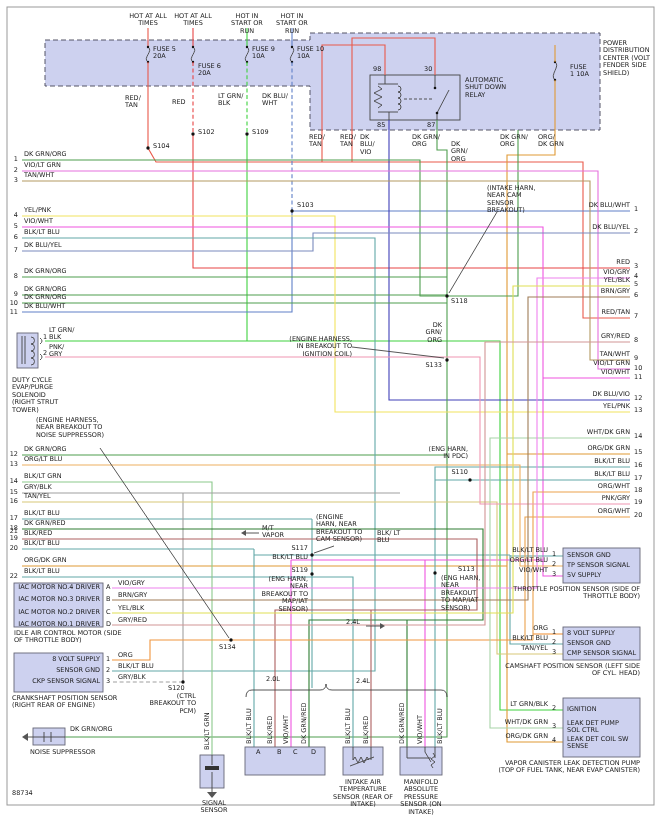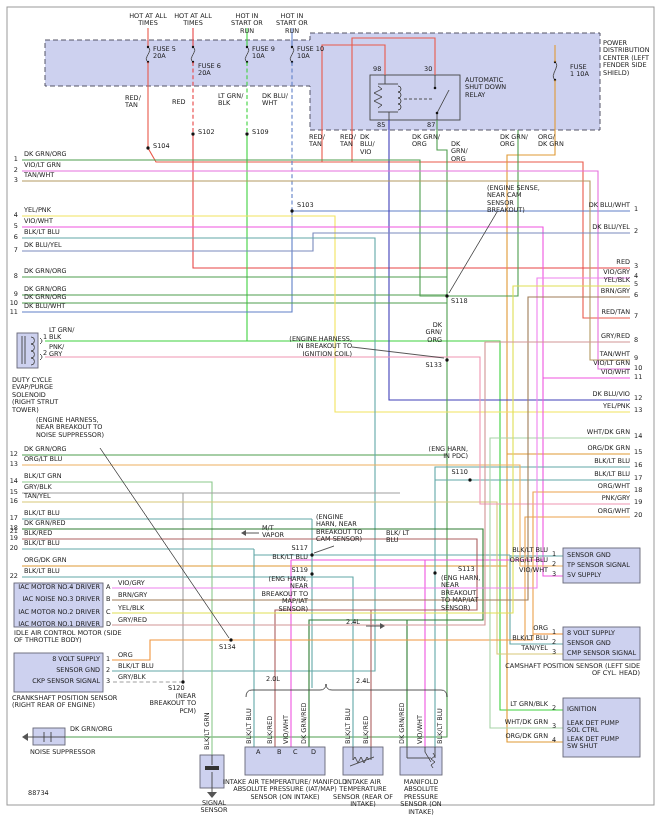--- a/index.html
+++ b/index.html
@@ -168,21 +168,21 @@
 
 <div class="t tc" style="left:126px;top:13px;width:44px">HOT AT ALL TIMES</div>
 <div class="t tc" style="left:171px;top:13px;width:44px">HOT AT ALL TIMES</div>
 <div class="t tc" style="left:225px;top:13px;width:44px">HOT IN START OR RUN</div>
 <div class="t tc" style="left:270px;top:13px;width:44px">HOT IN START OR RUN</div>
 <div class="t" style="left:153px;top:46px;width:28px">FUSE 5 20A</div>
 <div class="t" style="left:198px;top:63px;width:28px">FUSE 6 20A</div>
 <div class="t" style="left:252px;top:46px;width:28px">FUSE 9 10A</div>
 <div class="t" style="left:297px;top:46px;width:28px">FUSE 10 10A</div>
 <div class="t" style="left:570px;top:64px;width:22px">FUSE 1 10A</div>
-<div class="t" style="left:603px;top:40px;width:54px">POWER DISTRIBUTION CENTER (LEFT FENDER SIDE SHIELD)</div>
+<div class="t" style="left:603px;top:40px;width:54px">POWER DISTRIBUTION CENTER (VOLT FENDER SIDE SHIELD)</div>
 <div class="t" style="left:465px;top:77px;width:52px">AUTOMATIC SHUT DOWN RELAY</div>
 <div class="t" style="left:373px;top:66px">98</div>
 <div class="t" style="left:424px;top:66px">30</div>
 <div class="t" style="left:377px;top:122px">85</div>
 <div class="t" style="left:427px;top:122px">87</div>
 <div class="t" style="left:125px;top:95px;width:24px">RED/ TAN</div>
 <div class="t" style="left:172px;top:99px;width:24px">RED</div>
 <div class="t" style="left:218px;top:93px;width:30px">LT GRN/ BLK</div>
 <div class="t" style="left:262px;top:93px;width:28px">DK BLU/ WHT</div>
 <div class="t" style="left:153px;top:143px">S104</div>
@@ -282,48 +282,48 @@
     <div class="t" style="left:634px;top:499px">19</div>
 <div class="t tr" style="left:530px;top:508px;width:100px">ORG/WHT</div>
     <div class="t" style="left:634px;top:512px">20</div>
 
 <div class="t" style="left:43px;top:334px">1</div>
 <div class="t" style="left:49px;top:327px;width:30px">LT GRN/ BLK</div>
 <div class="t" style="left:43px;top:350px">2</div>
 <div class="t" style="left:49px;top:344px;width:24px">PNK/ GRY</div>
 <div class="t" style="left:12px;top:377px;width:48px">DUTY CYCLE EVAP/PURGE SOLENOID (RIGHT STRUT TOWER)</div>
 
-<div class="t" style="left:487px;top:185px;width:60px">(ENGINE SENSE, NEAR CAM SENSOR BREAKOUT)</div>
+<div class="t" style="left:487px;top:185px;width:60px">(INTAKE HARN, NEAR CAM SENSOR BREAKOUT)</div>
 <div class="t tr" style="left:288px;top:336px;width:64px">(ENGINE HARNESS, IN BREAKOUT TO IGNITION COIL)</div>
 <div class="t tr" style="left:418px;top:362px;width:24px">S133</div>
 <div class="t tr" style="left:420px;top:322px;width:22px">DK GRN/ ORG</div>
 <div class="t" style="left:451px;top:298px">S118</div>
 <div class="t" style="left:36px;top:417px;width:70px">(ENGINE HARNESS, NEAR BREAKOUT TO NOISE SUPPRESSOR)</div>
 <div class="t tr" style="left:426px;top:446px;width:42px">(ENG HARN, IN PDC)</div>
 <div class="t tr" style="left:436px;top:469px;width:32px">S110</div>
 <div class="t" style="left:262px;top:525px;width:26px">M/T VAPOR</div>
 <div class="t" style="left:316px;top:514px;width:48px">(ENGINE HARN, NEAR BREAKOUT TO CAM SENSOR)</div>
-<div class="t" style="left:386px;top:530px;width:26px">BLK/ LT BLU</div>
+<div class="t" style="left:377px;top:530px;width:26px">BLK/ LT BLU</div>
 <div class="t tr" style="left:280px;top:545px;width:28px">S117</div>
 <div class="t tr" style="left:266px;top:554px;width:42px">BLK/LT BLU</div>
 <div class="t tr" style="left:282px;top:567px;width:26px">S119</div>
 <div class="t tr" style="left:256px;top:576px;width:52px">(ENG HARN, NEAR BREAKOUT TO MAP/IAT SENSOR)</div>
 <div class="t" style="left:458px;top:566px;width:26px">S113</div>
 <div class="t" style="left:441px;top:575px;width:40px">(ENG HARN, NEAR BREAKOUT TO MAP/IAT SENSOR)</div>
 <div class="t" style="left:346px;top:619px">2.4L</div>
 <div class="t" style="left:219px;top:644px">S134</div>
 <div class="t" style="left:168px;top:685px">S120</div>
-<div class="t tr" style="left:142px;top:693px;width:54px">(NEAR BREAKOUT TO PCM)</div>
+<div class="t tr" style="left:142px;top:693px;width:54px">(CTRL BREAKOUT TO PCM)</div>
 <div class="t" style="left:266px;top:676px">2.0L</div>
 <div class="t" style="left:356px;top:678px">2.4L</div>
 
 <div class="t tr" style="left:16px;top:584px;width:84px">IAC MOTOR NO.4 DRIVER</div>
 <div class="t" style="left:106px;top:584px">A</div>
 <div class="t" style="left:118px;top:580px">VIO/GRY</div>
-<div class="t tr" style="left:16px;top:596px;width:84px">IAC NOISE NO.3 DRIVER</div>
+<div class="t tr" style="left:16px;top:596px;width:84px">IAC MOTOR NO.3 DRIVER</div>
 <div class="t" style="left:106px;top:596px">B</div>
 <div class="t" style="left:118px;top:592px">BRN/GRY</div>
 <div class="t tr" style="left:16px;top:609px;width:84px">IAC MOTOR NO.2 DRIVER</div>
 <div class="t" style="left:106px;top:609px">C</div>
 <div class="t" style="left:118px;top:605px">YEL/BLK</div>
 <div class="t tr" style="left:16px;top:621px;width:84px">IAC MOTOR NO.1 DRIVER</div>
 <div class="t" style="left:106px;top:621px">D</div>
 <div class="t" style="left:118px;top:617px">GRY/RED</div>
 <div class="t" style="left:14px;top:630px;width:116px">IDLE AIR CONTROL MOTOR (SIDE OF THROTTLE BODY)</div>
 <div class="t tr" style="left:16px;top:656px;width:84px">8 VOLT SUPPLY</div>
@@ -344,50 +344,51 @@
 
 <div class="t tr" style="left:448px;top:547px;width:100px">BLK/LT BLU</div>
 <div class="t" style="left:552px;top:551px">1</div>
 <div class="t" style="left:567px;top:552px">SENSOR GND</div>
 <div class="t tr" style="left:448px;top:557px;width:100px">ORG/LT BLU</div>
 <div class="t" style="left:552px;top:561px">2</div>
 <div class="t" style="left:567px;top:562px">TP SENSOR SIGNAL</div>
 <div class="t tr" style="left:448px;top:567px;width:100px">VIO/WHT</div>
 <div class="t" style="left:552px;top:571px">3</div>
 <div class="t" style="left:567px;top:572px">5V SUPPLY</div>
+<div class="t tr" style="left:480px;top:586px;width:160px">THROTTLE POSITION SENSOR (SIDE OF THROTTLE BODY)</div>
 <div class="t tr" style="left:448px;top:625px;width:100px">ORG</div>
 <div class="t" style="left:552px;top:629px">1</div>
 <div class="t" style="left:567px;top:630px">8 VOLT SUPPLY</div>
 <div class="t tr" style="left:448px;top:635px;width:100px">BLK/LT BLU</div>
 <div class="t" style="left:552px;top:639px">2</div>
 <div class="t" style="left:567px;top:640px">SENSOR GND</div>
 <div class="t tr" style="left:448px;top:645px;width:100px">TAN/YEL</div>
 <div class="t" style="left:552px;top:649px">3</div>
 <div class="t" style="left:567px;top:650px">CMP SENSOR SIGNAL</div>
 <div class="t tr" style="left:500px;top:663px;width:140px">CAMSHAFT POSITION SENSOR (LEFT SIDE OF CYL. HEAD)</div>
 <div class="t tr" style="left:448px;top:701px;width:100px">LT GRN/BLK</div>
 <div class="t" style="left:552px;top:705px">2</div>
 <div class="t" style="left:567px;top:706px">IGNITION</div>
 <div class="t tr" style="left:448px;top:719px;width:100px">WHT/DK GRN</div>
 <div class="t" style="left:552px;top:723px">3</div>
 <div class="t" style="left:567px;top:720px;width:62px">LEAK DET PUMP SOL CTRL</div>
 <div class="t tr" style="left:448px;top:733px;width:100px">ORG/DK GRN</div>
 <div class="t" style="left:552px;top:737px">4</div>
-<div class="t" style="left:567px;top:736px;width:62px">LEAK DET PUMP SW SHUT</div>
+<div class="t" style="left:567px;top:736px;width:62px">LEAK DET COIL SW SENSE</div>
+<div class="t tr" style="left:488px;top:760px;width:152px">VAPOR CANISTER LEAK DETECTION PUMP (TOP OF FUEL TANK, NEAR EVAP CANISTER)</div>
 
 <div class="t rot" style="left:246px;top:744px">BLK/LT BLU</div>
 <div class="t rot" style="left:267px;top:744px">BLK/RED</div>
 <div class="t rot" style="left:283px;top:744px">VIO/WHT</div>
 <div class="t rot" style="left:301px;top:744px">DK GRN/RED</div>
 <div class="t" style="left:256px;top:749px">A</div>
 <div class="t" style="left:277px;top:749px">B</div>
 <div class="t" style="left:293px;top:749px">C</div>
 <div class="t" style="left:311px;top:749px">D</div>
 <div class="t rot" style="left:345px;top:744px">BLK/LT BLU</div>
 <div class="t rot" style="left:363px;top:744px">BLK/RED</div>
 <div class="t rot" style="left:399px;top:744px">DK GRN/RED</div>
 <div class="t rot" style="left:417px;top:744px">VIO/WHT</div>
 <div class="t rot" style="left:437px;top:744px">BLK/LT BLU</div>
-<div class="t tc" style="left:222px;top:779px;width:126px">INTAKE AIR TEMPERATURE/ MANIFOLD ABSOLUTE PRESSURE (IAT/MAP) SENSOR (ON INTAKE)</div>
 <div class="t tc" style="left:330px;top:779px;width:66px">INTAKE AIR TEMPERATURE SENSOR (REAR OF INTAKE)</div>
 <div class="t tc" style="left:392px;top:779px;width:58px">MANIFOLD ABSOLUTE PRESSURE SENSOR (ON INTAKE)</div>
-<div class="t" style="left:28px;top:790px">88734</div>
+<div class="t" style="left:12px;top:790px">88734</div>
 </div>
 
 </body></html>

